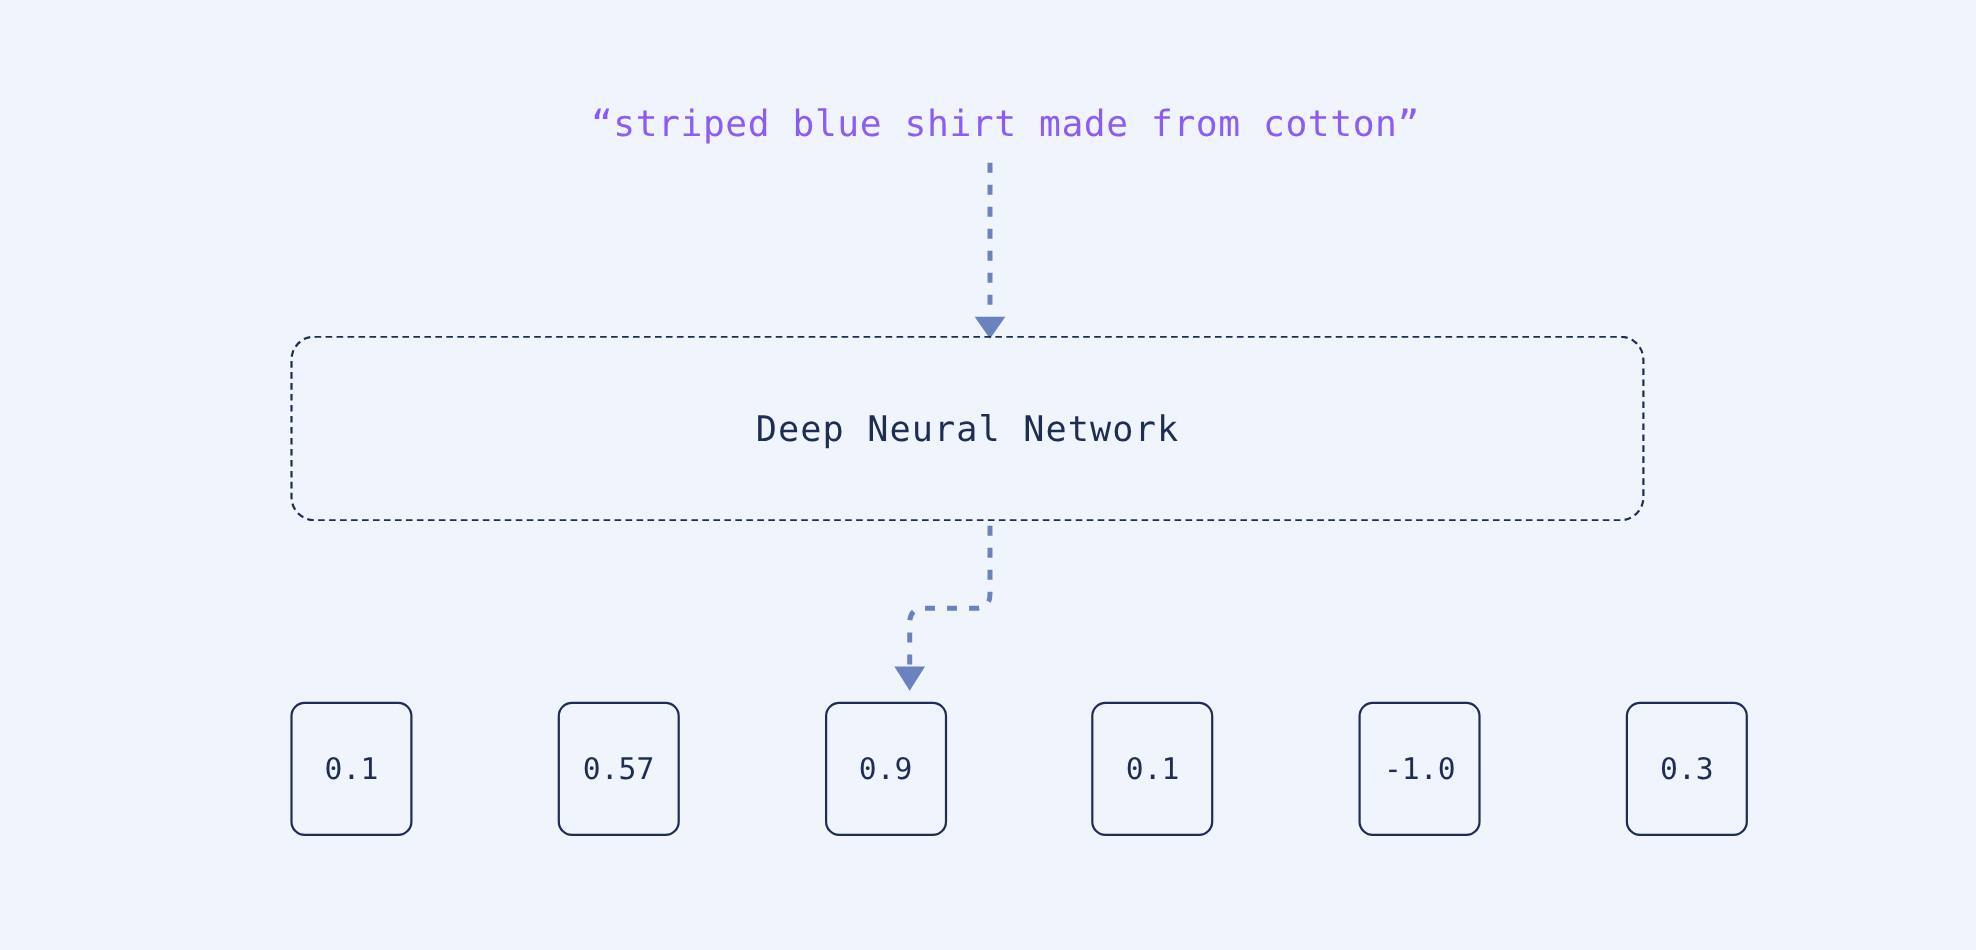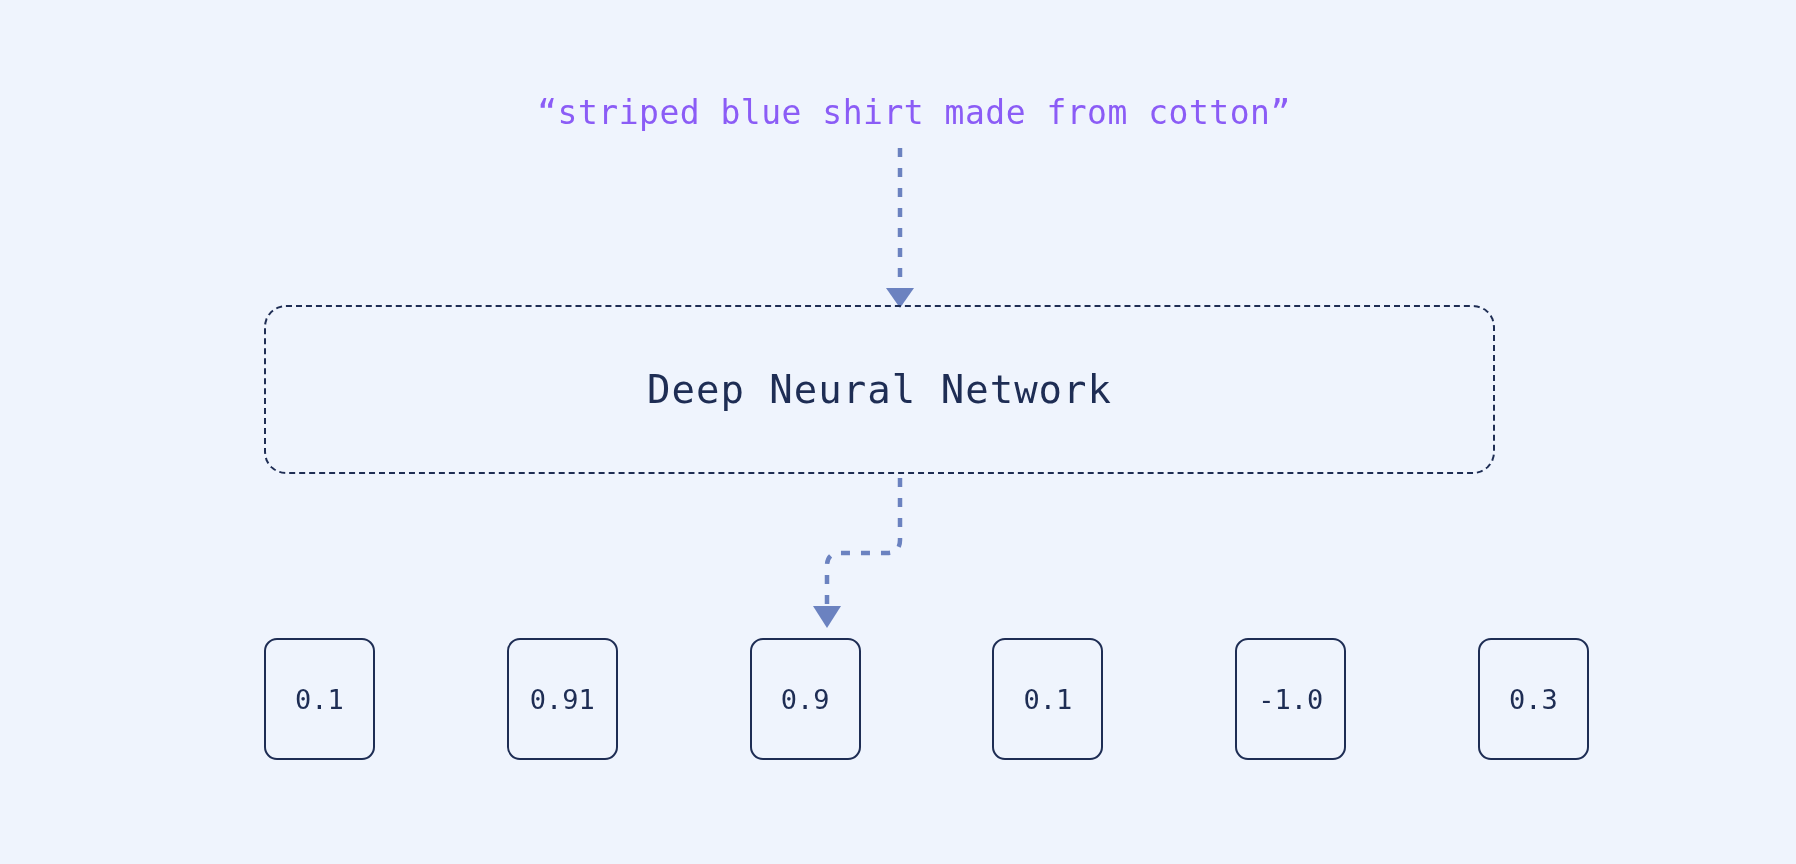--- a/index.html
+++ b/index.html
@@ -55,21 +55,21 @@
     height: 169px;
     box-sizing: border-box;
     border: 2.5px dashed #1e2d54;
     border-radius: 22px;
     background: transparent;
     display: flex;
     align-items: center;
     justify-content: center;
   }
   #dnn-label {
-    font-size: 39px;
+    font-size: 32px;
     letter-spacing: 1px;
     color: #1e2d54;
     white-space: pre;
     font-family: "DejaVu Sans Mono", "Liberation Mono", monospace;
   }
 
   
   #vector-row {
     position: absolute;
     left: 264px;
@@ -121,21 +121,21 @@
 
   <div id="dnn-box">
     <span id="dnn-label">Deep Neural Network</span>
   </div>
 
   <div id="vector-row">
     <div class="vector-cell">
       <span class="vector-value">0.1</span>
     </div>
     <div class="vector-cell">
-      <span class="vector-value">0.91</span>
+      <span class="vector-value">0.57</span>
     </div>
     <div class="vector-cell">
       <span class="vector-value">0.9</span>
     </div>
     <div class="vector-cell">
       <span class="vector-value">0.1</span>
     </div>
     <div class="vector-cell">
       <span class="vector-value">-1.0</span>
     </div>

